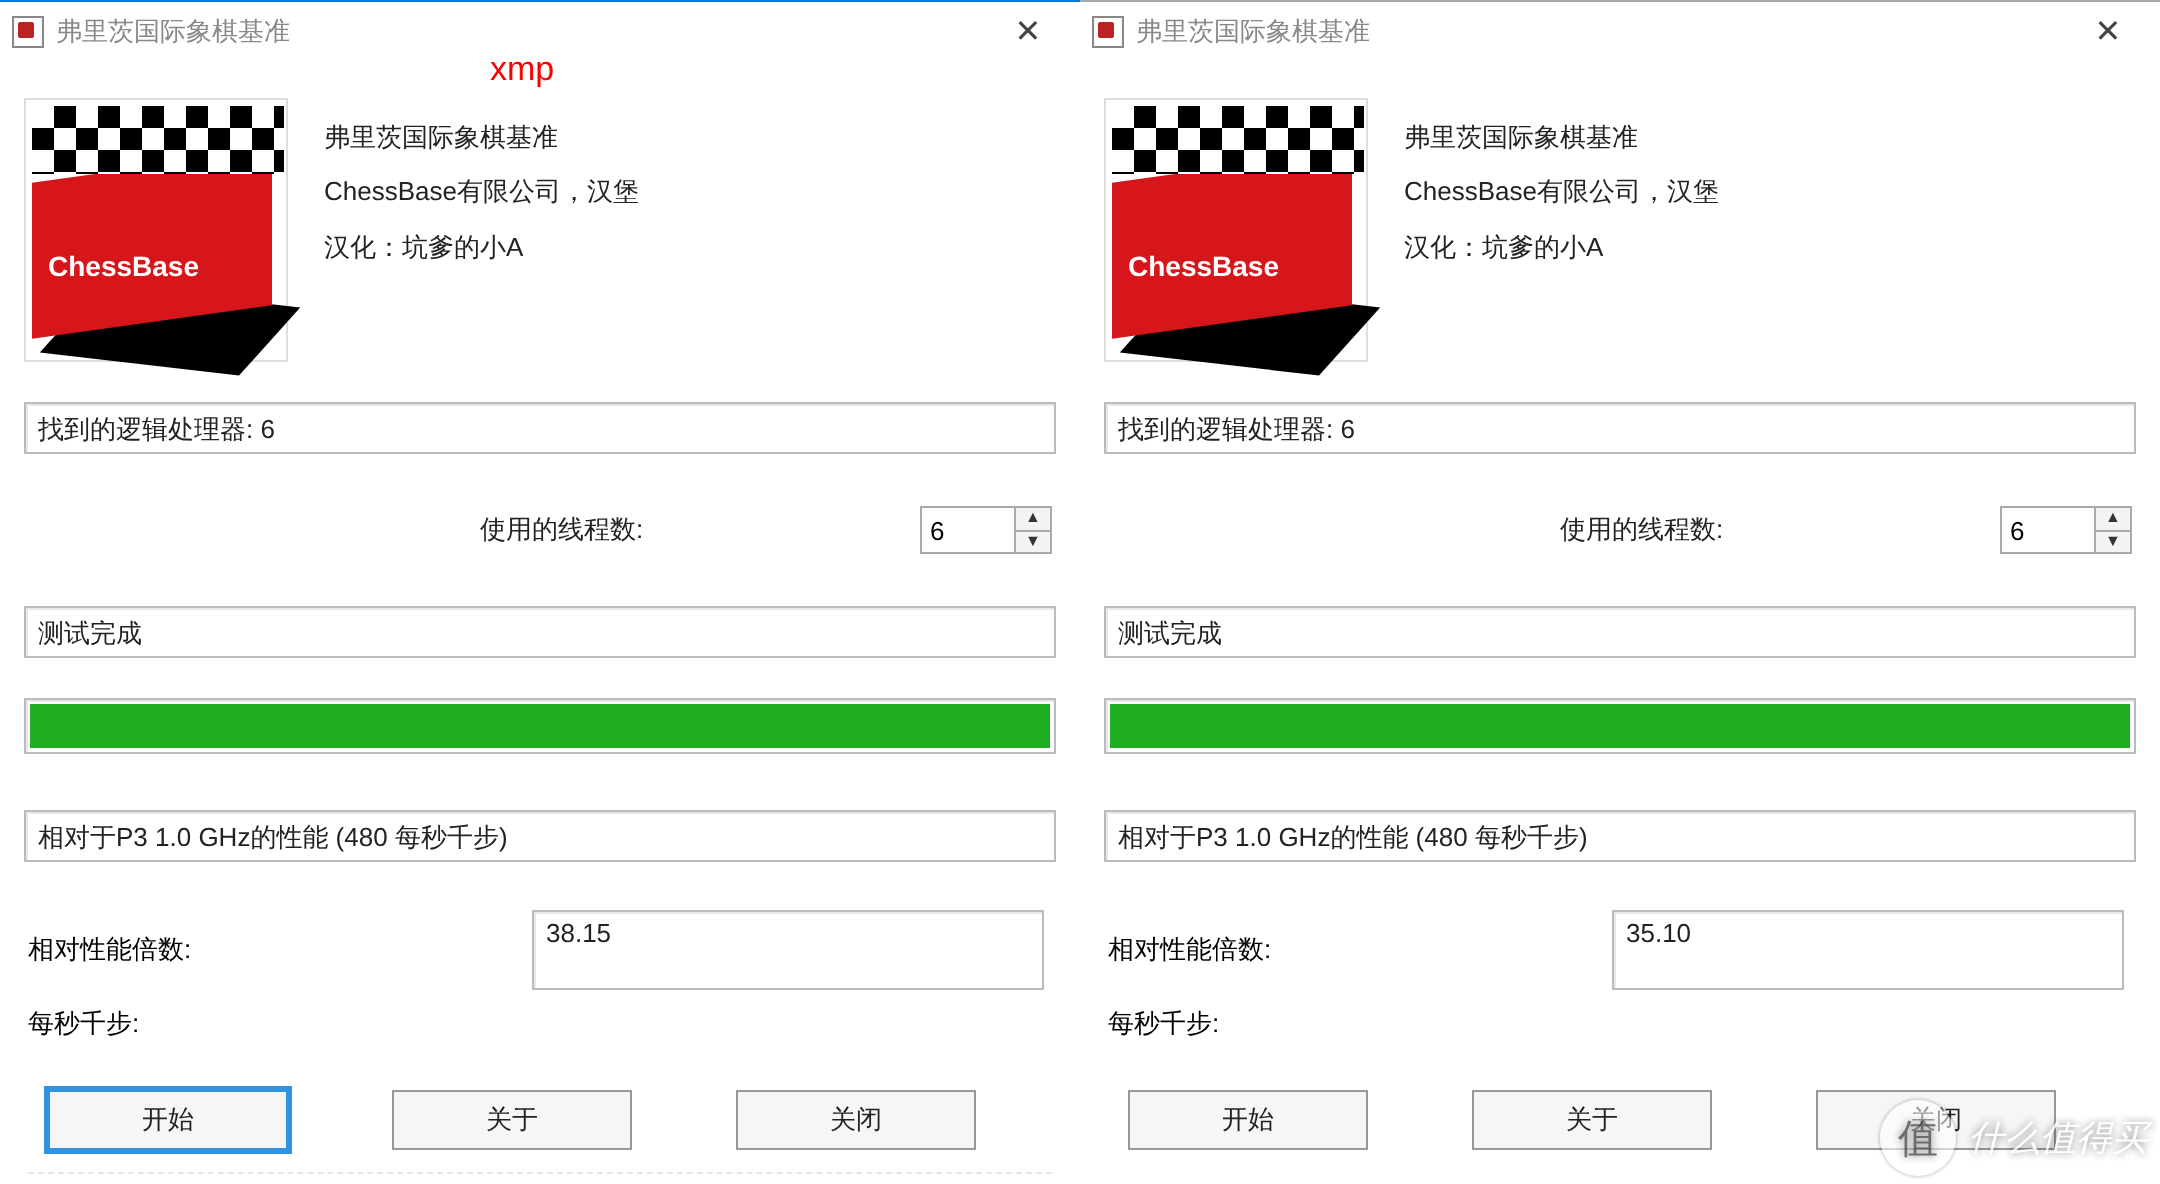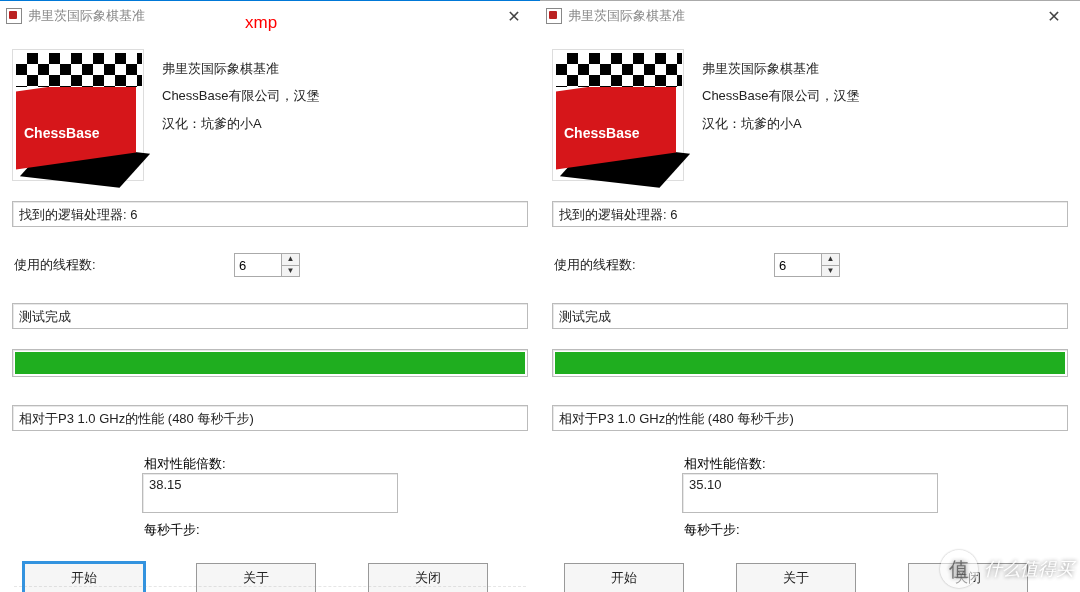--- a/index.html
+++ b/index.html
@@ -60,21 +60,21 @@
       display: flex;
       align-items: center;
       justify-content: center;
       font-size: 16px;
       color: #444;
       cursor: pointer;
     }
     .annotation {
       position: absolute;
       left: 245px;
-      top: 12px;
+      top: 24px;
       color: #ff0000;
       font-size: 17px;
       font-family: Arial, sans-serif;
     }
     .header-row {
       display: flex;
       padding: 18px 12px 8px 12px;
       gap: 18px;
     }
     .logo {
@@ -137,20 +137,21 @@
       padding: 4px 6px;
       height: 26px;
       color: #222;
     }
     .plain-row {
       display: flex;
       align-items: center;
       padding: 6px 14px;
       gap: 10px;
       color: #222;
+      justify-content: flex-end;
     }
     .plain-row .label {
       width: 210px;
     }
     .spinner {
       display: flex;
       align-items: stretch;
       height: 24px;
     }
     .spinner input {
@@ -198,21 +199,20 @@
       box-shadow: inset 1px 1px 0 #e8e8e8;
       padding: 3px 6px;
       height: 40px;
       width: 256px;
       color: #222;
     }
     .result-row {
       display: flex;
       align-items: center;
       padding: 4px 14px;
-      flex-direction: column;
     }
     .result-row .label { width: 252px; }
     .button-row {
       display: flex;
       gap: 52px;
       padding: 20px 28px 8px 24px;
     }
     .btn {
       width: 120px;
       height: 30px;

